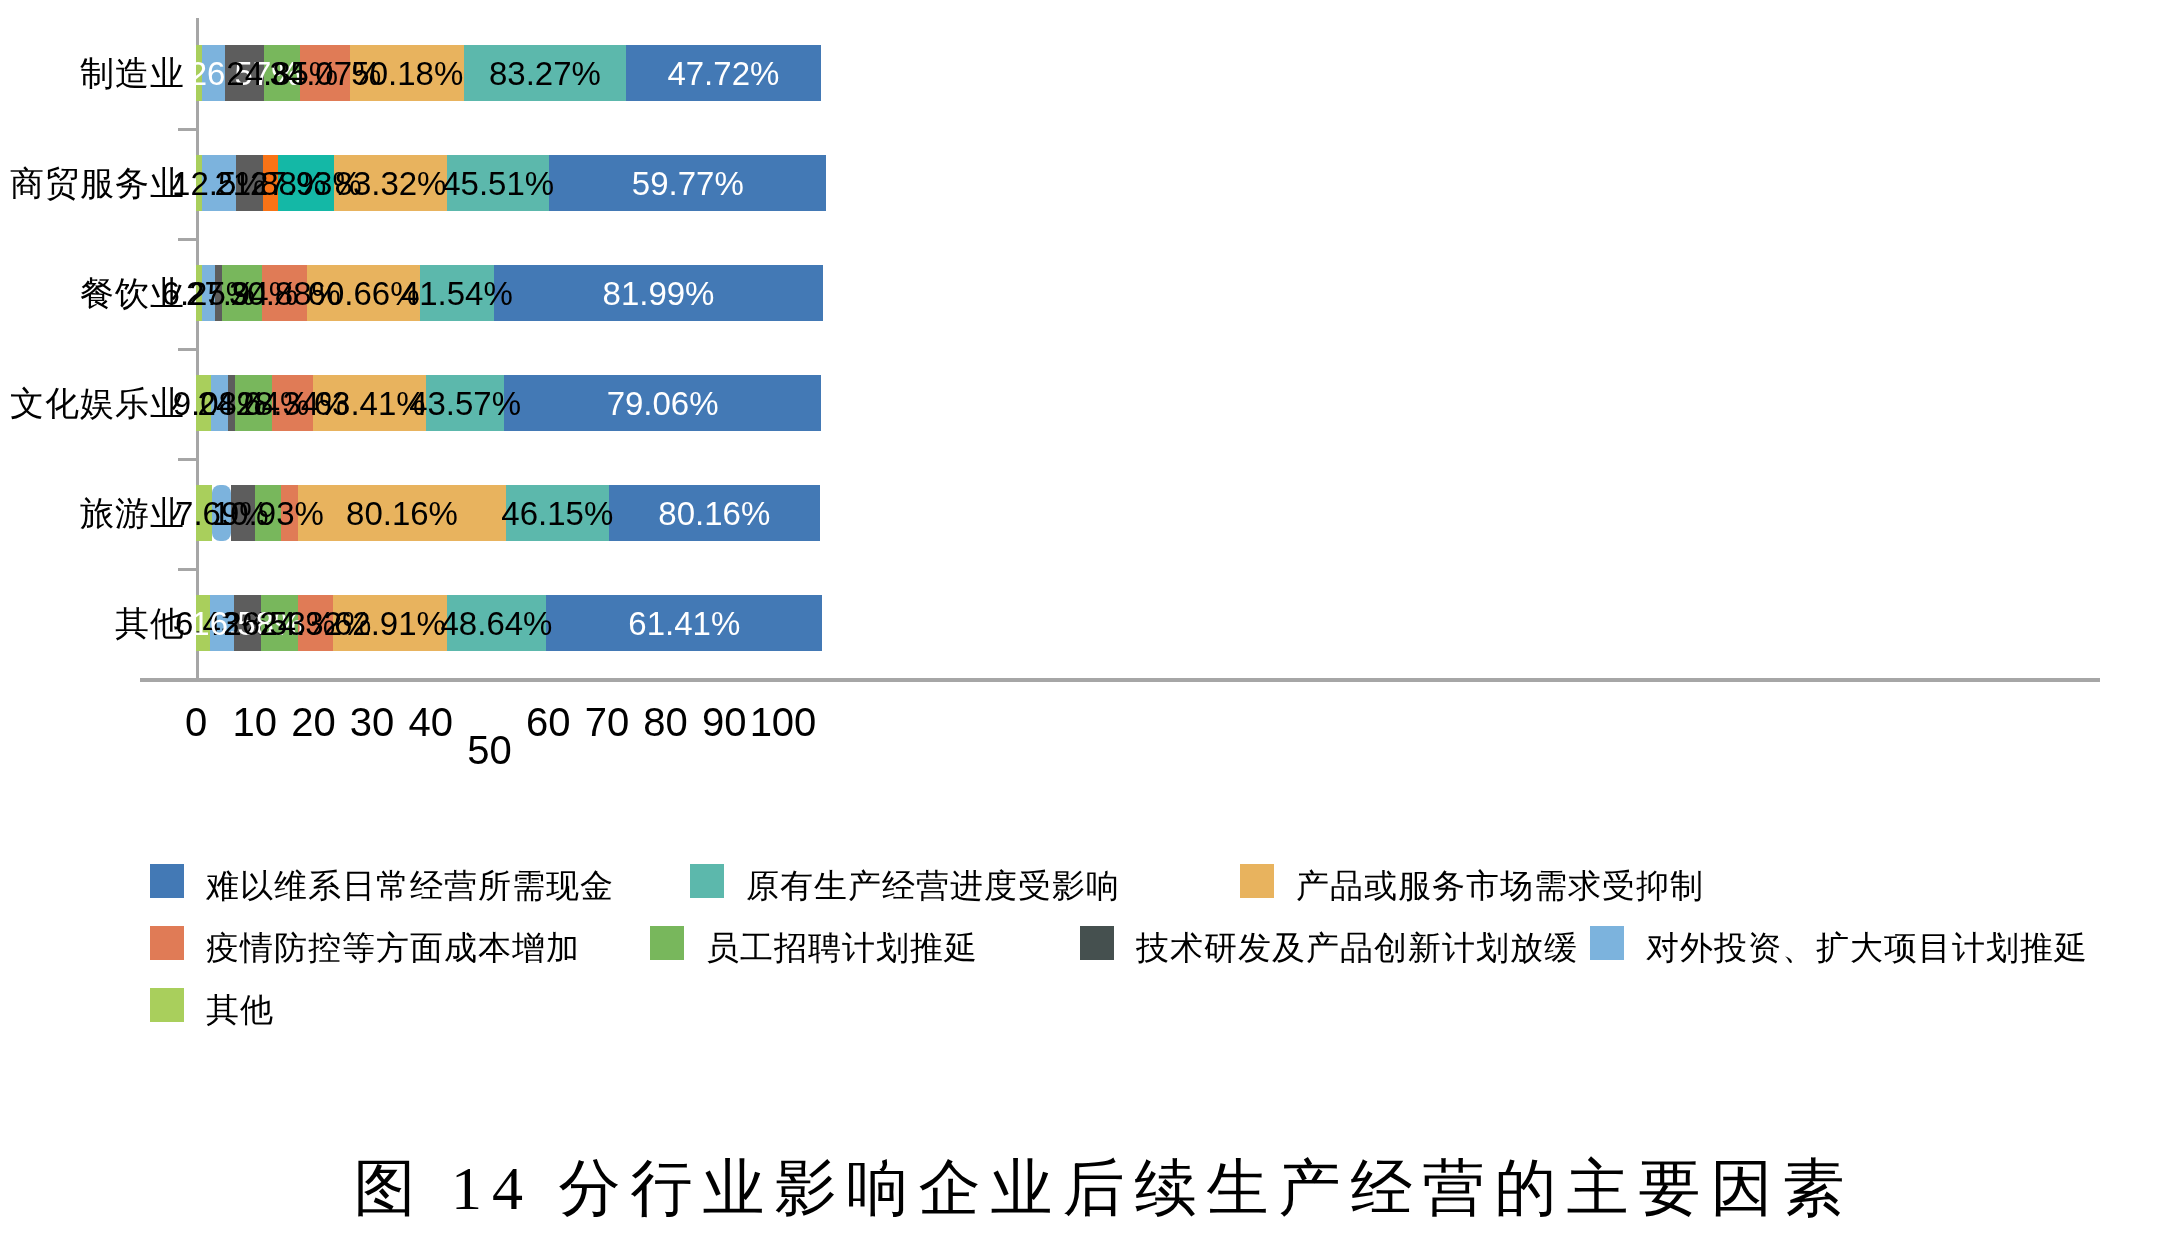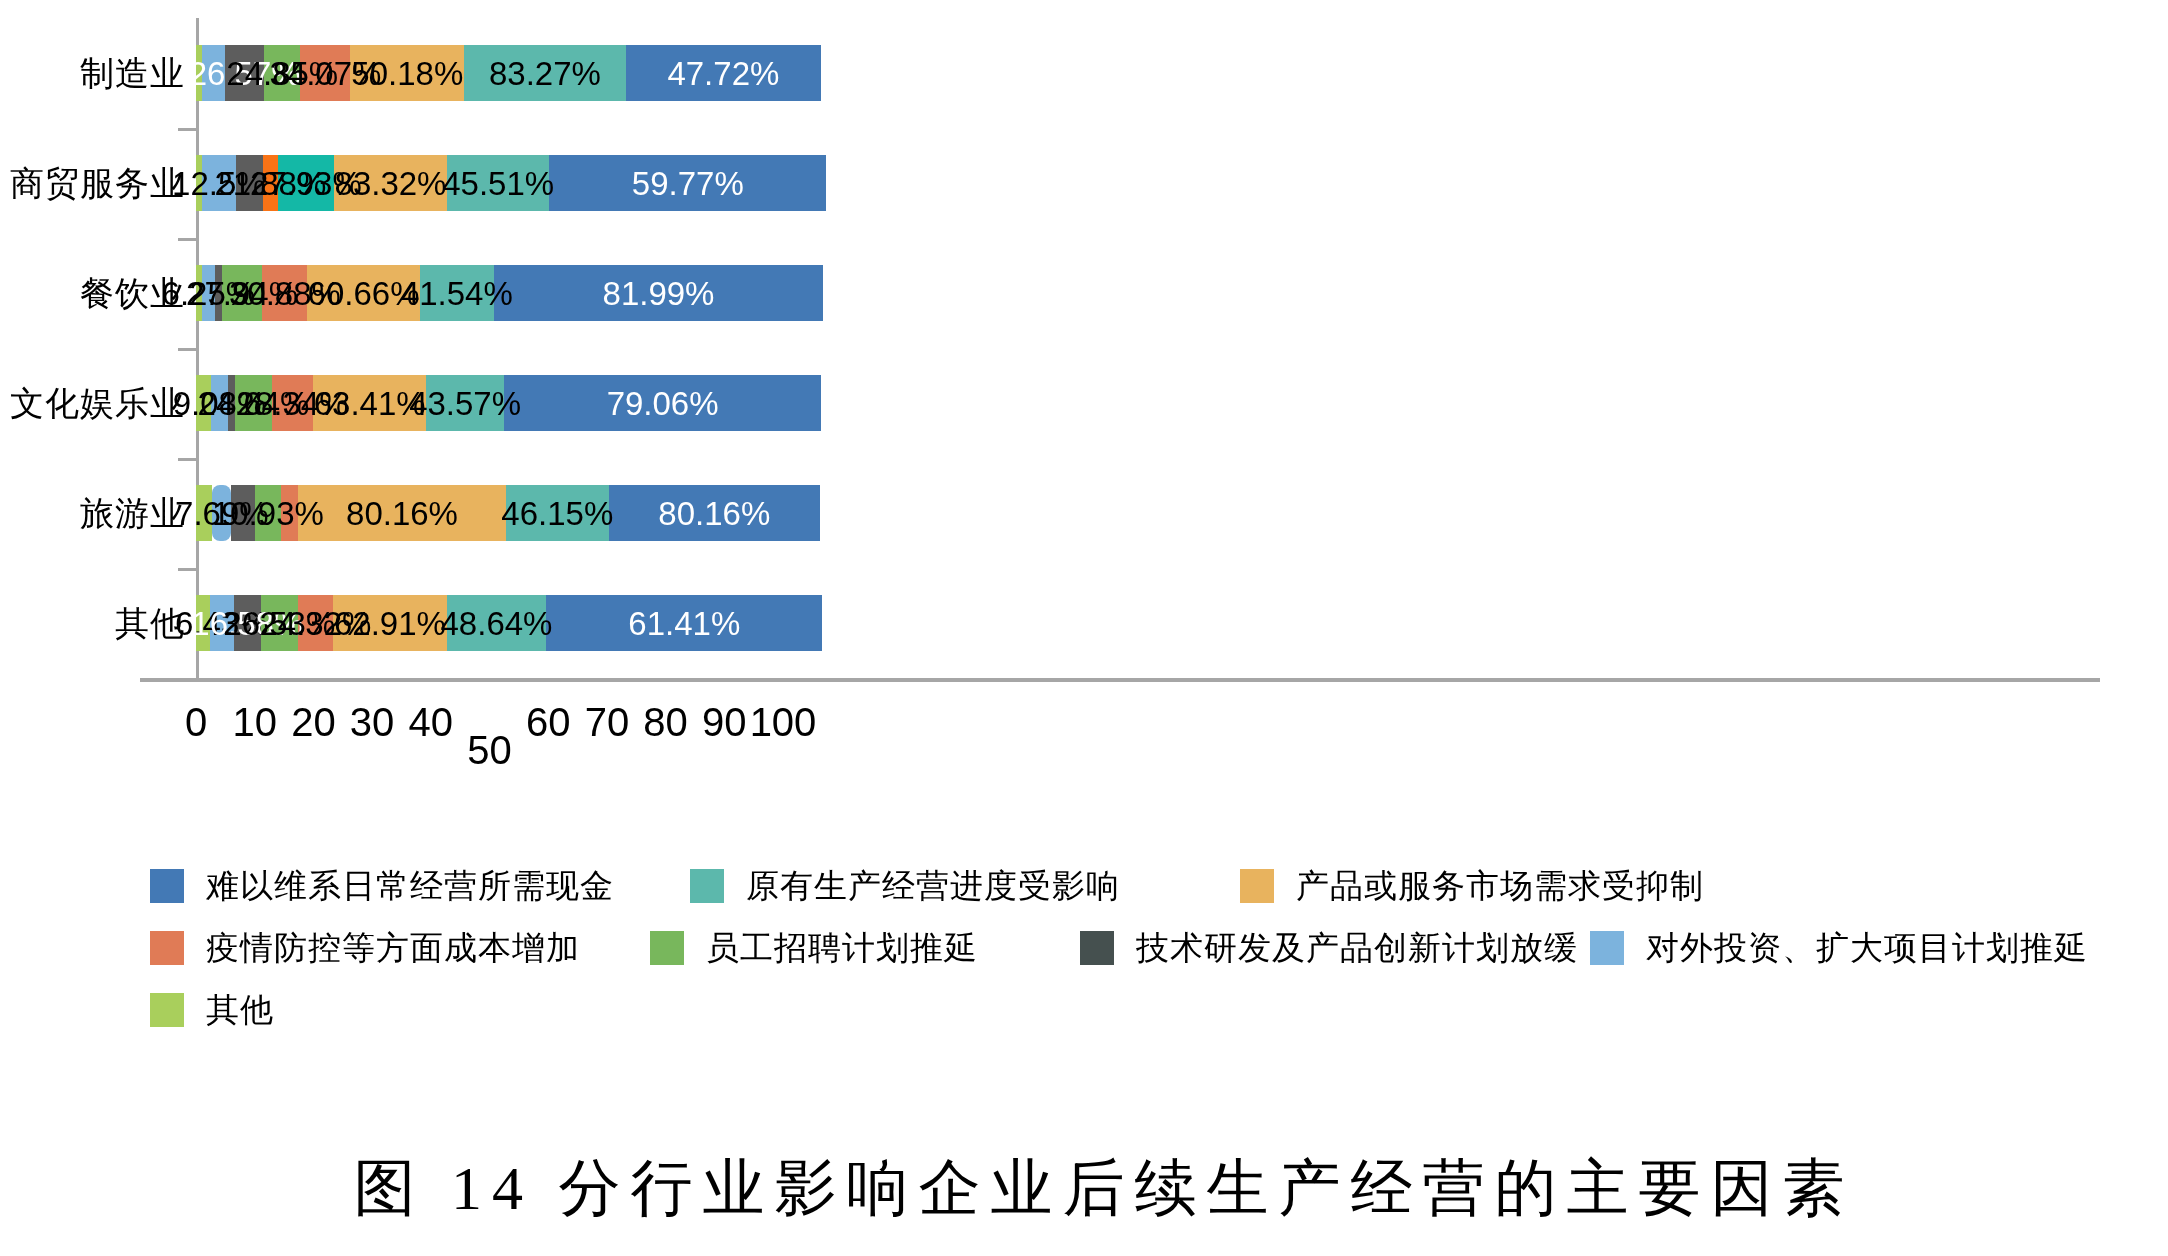--- a/index.html
+++ b/index.html
@@ -103,21 +103,21 @@
     left:150px;top:855px;
     width:1960px;
   }
   .legend-row{
     display:flex;
     align-items:center;
     height:62px;
   }
   .legend-item{
     display:flex;
-    align-items:center;
+    align-items:flex-start;
   }
   .swatch{
     width:34px;height:34px;
     flex:0 0 auto;
     margin-right:22px;
   }
   .legend-text{
     font-size:33px;
     color:#000;
     white-space:nowrap;

